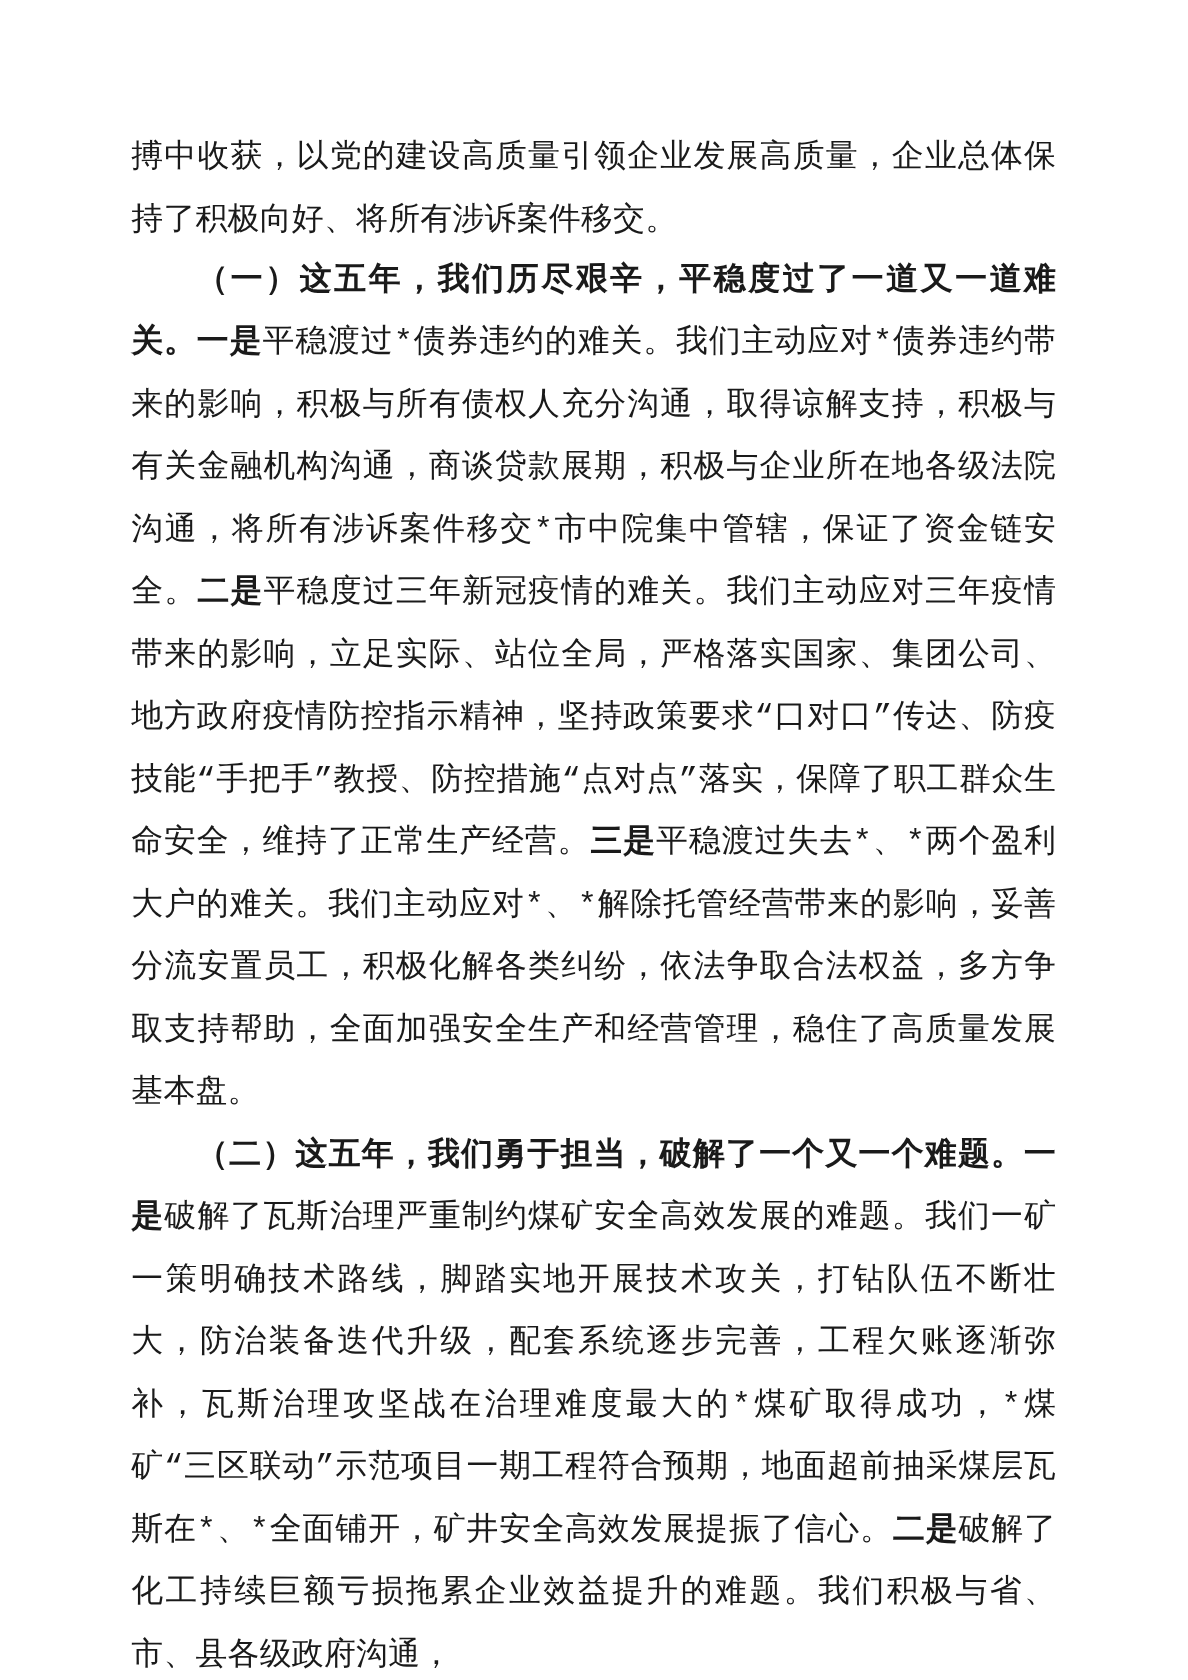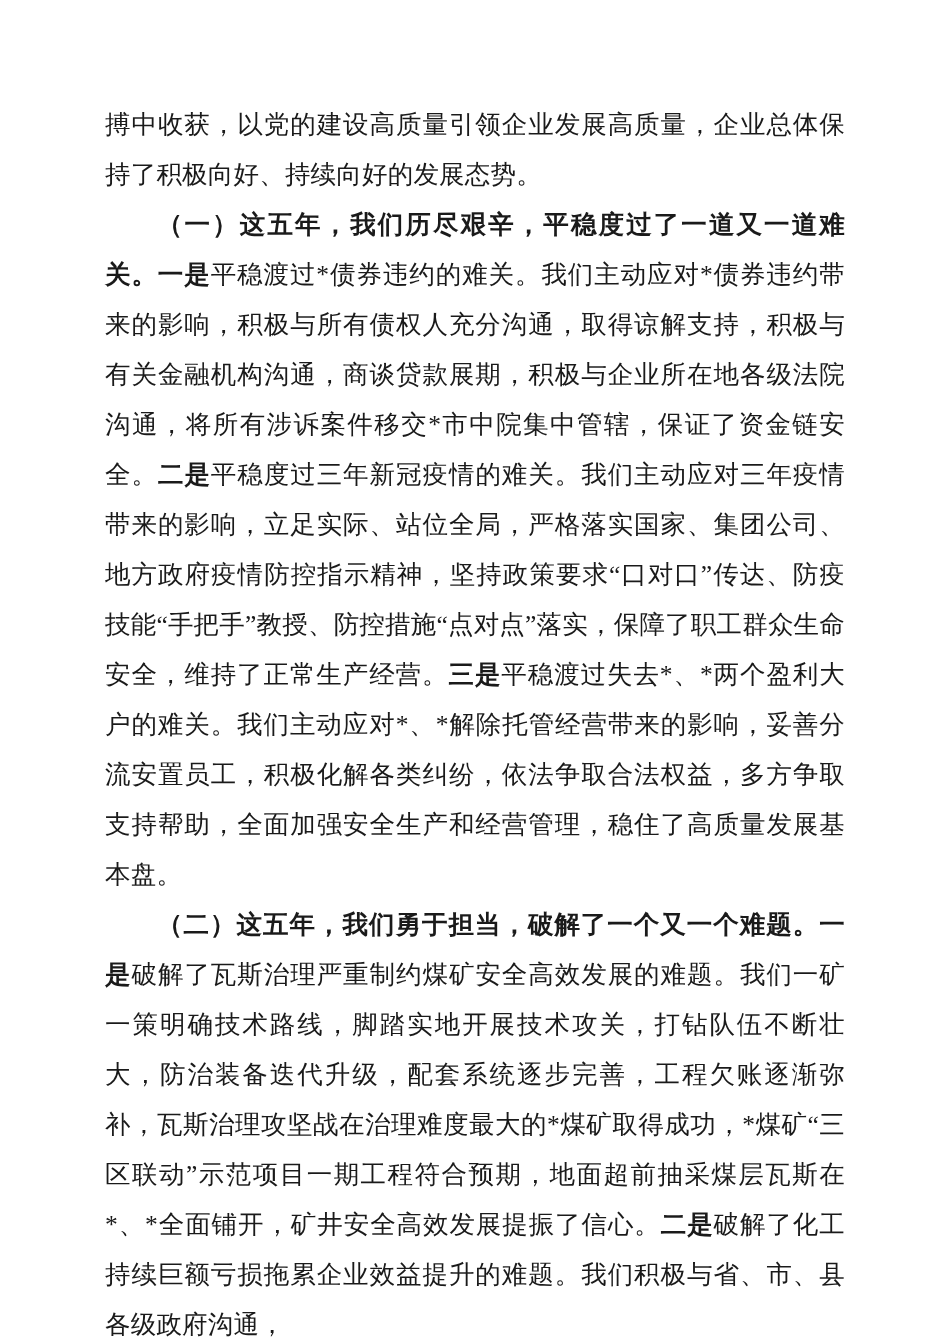--- a/index.html
+++ b/index.html
@@ -30,28 +30,29 @@
     line-height: 50px;
     color: #1a1a1a;
     text-align: justify;
     text-justify: inter-ideograph;
     letter-spacing: 0.2px;
     font-family: "Liberation Serif", "DejaVu Serif", serif;
     text-indent: 0;
   }
   p.indent {
     text-indent: 52px;
+    font-family: Liberation Mono, monospace;
   }
   .b {
     font-weight: bold;
   }
   
 </style>
 </head>
 <body>
 
 <div class="page">
   <div class="doc-body" id="doc-body">
-      <p class="para"><span class="">搏中收获，以党的建设高质量引领企业发展高质量，企业总体保持了积极向好、持续向好的发展态势。</span></p>
+      <p class="para"><span class="">搏中收获，以党的建设高质量引领企业发展高质量，企业总体保持了积极向好、将所有涉诉案件移交。</span></p>
       <p class="para indent"><span class="b">（一）这五年，我们历尽艰辛，平稳度过了一道又一道难关。一是</span><span class="">平稳渡过*债券违约的难关。我们主动应对*债券违约带来的影响，积极与所有债权人充分沟通，取得谅解支持，积极与有关金融机构沟通，商谈贷款展期，积极与企业所在地各级法院沟通，将所有涉诉案件移交*市中院集中管辖，保证了资金链安全。</span><span class="b">二是</span><span class="">平稳度过三年新冠疫情的难关。我们主动应对三年疫情带来的影响，立足实际、站位全局，严格落实国家、集团公司、地方政府疫情防控指示精神，坚持政策要求“口对口”传达、防疫技能“手把手”教授、防控措施“点对点”落实，保障了职工群众生命安全，维持了正常生产经营。</span><span class="b">三是</span><span class="">平稳渡过失去*、*两个盈利大户的难关。我们主动应对*、*解除托管经营带来的影响，妥善分流安置员工，积极化解各类纠纷，依法争取合法权益，多方争取支持帮助，全面加强安全生产和经营管理，稳住了高质量发展基本盘。</span></p>
       <p class="para indent"><span class="b">（二）这五年，我们勇于担当，破解了一个又一个难题。一是</span><span class="">破解了瓦斯治理严重制约煤矿安全高效发展的难题。我们一矿一策明确技术路线，脚踏实地开展技术攻关，打钻队伍不断壮大，防治装备迭代升级，配套系统逐步完善，工程欠账逐渐弥补，瓦斯治理攻坚战在治理难度最大的*煤矿取得成功，*煤矿“三区联动”示范项目一期工程符合预期，地面超前抽采煤层瓦斯在*、*全面铺开，矿井安全高效发展提振了信心。</span><span class="b">二是</span><span class="">破解了化工持续巨额亏损拖累企业效益提升的难题。我们积极与省、市、县各级政府沟通，</span></p>
     </div>
 </div>
 
 </body></html>

